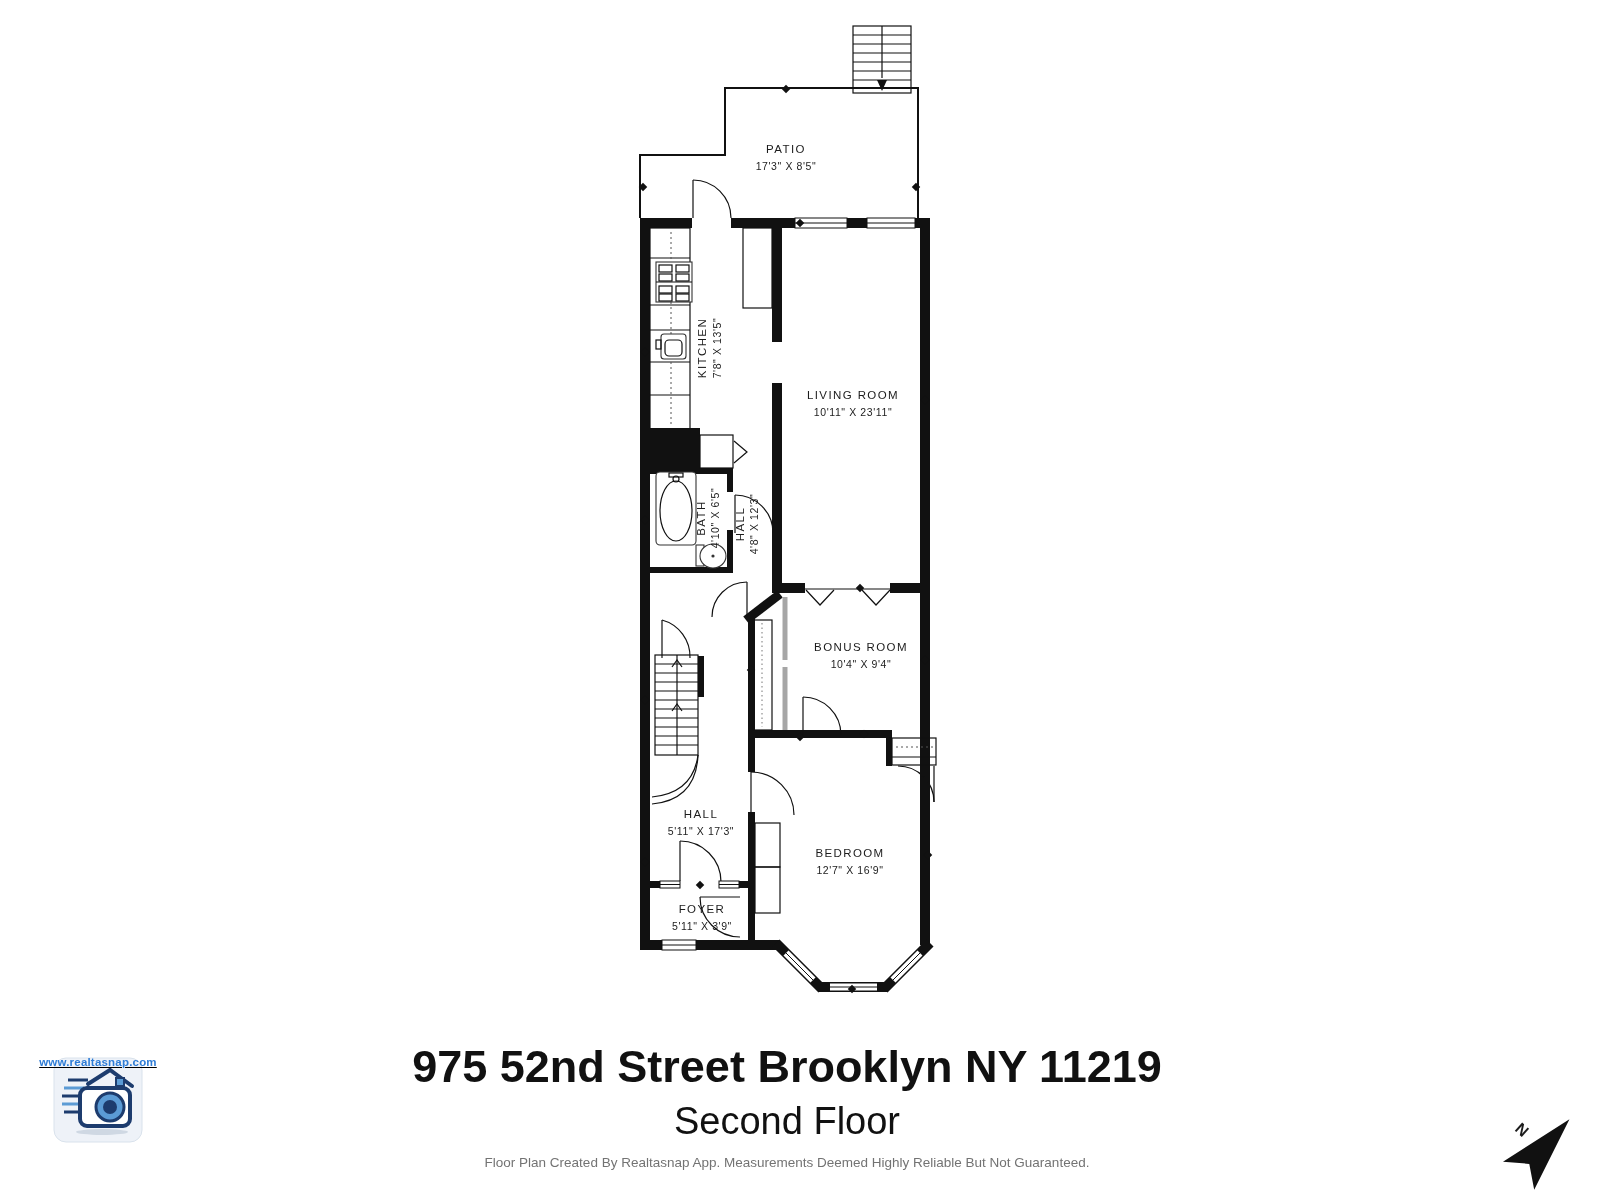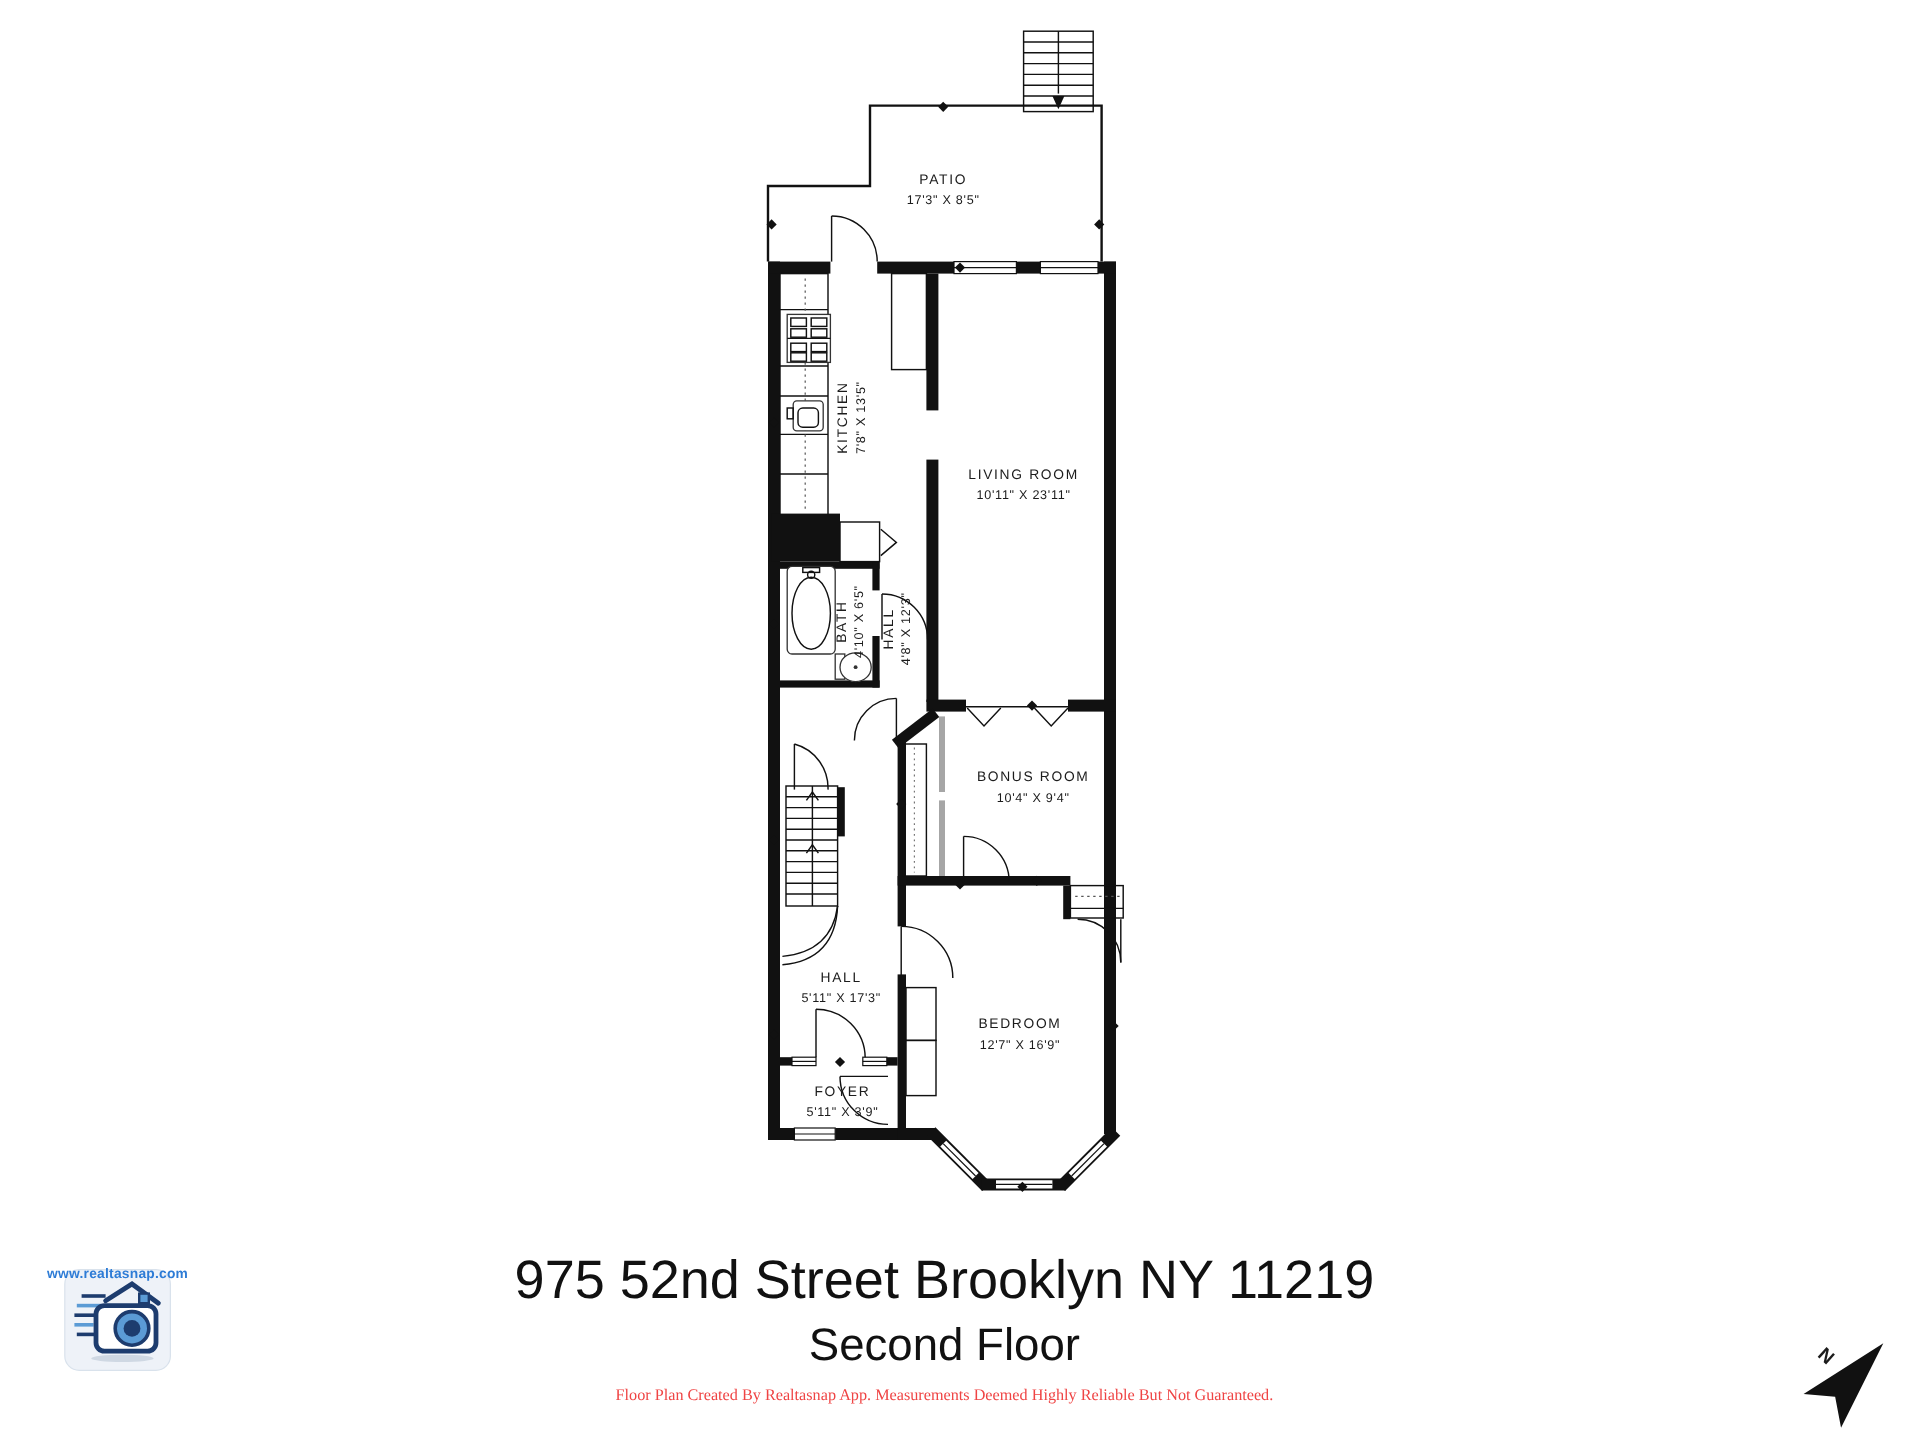--- a/index.html
+++ b/index.html
@@ -3,24 +3,24 @@
 <meta charset="utf-8">
 <style>
   html,body{margin:0;padding:0;background:#ffffff;}
   .page{position:relative;width:1600px;height:1200px;background:#ffffff;overflow:hidden;
         font-family:"Liberation Sans",sans-serif;}
   svg{position:absolute;left:0;top:0;}
   svg text{font-family:"Liberation Sans","DejaVu Sans",sans-serif;fill:#1c1c1c;}
   .room-name{font-size:11.5px;letter-spacing:1.4px;font-weight:500;}
   .room-dims{font-size:10.5px;letter-spacing:0.6px;font-weight:400;}
   .title-block{position:absolute;left:0;top:1042px;width:1574px;text-align:center;color:#111;}
-  .title-address{font-size:45px;font-weight:400;letter-spacing:0px;line-height:1.1;}
+  .title-address{font-size:45px;font-weight:700;letter-spacing:0px;line-height:1.1;}
   .title-floor{font-size:38px;font-weight:500;margin-top:8px;}
-  .title-disclaimer{font-size:13.5px;font-weight:500;color:#ef4444;margin-top:12px;font-family:Liberation Serif, serif;}
-  .brand{position:absolute;left:36px;top:1054px;width:124px;text-align:center;}
+  .title-disclaimer{font-size:13.5px;font-weight:500;color:#737373;margin-top:12px;}
+  .brand{position:absolute;left:36px;top:1054px;width:124px;text-align:center;text-decoration:underline;}
   .brand-url{font-size:11.5px;font-weight:700;color:#2e7cd6;margin-top:2px;letter-spacing:0.2px;}
   .walls{fill:#111;}
   .thin{stroke:#111;stroke-width:1.2;fill:none;}
   .thick2{stroke:#111;stroke-width:2;fill:none;}
   .win{fill:#ffffff;stroke:#111;stroke-width:1;}
   .winline{stroke:#111;stroke-width:1;}
   .fix{stroke:#333;stroke-width:1.1;fill:#fff;}
   .gray{stroke:#a6a6a6;stroke-width:5;fill:none;}
 </style>
 </head>

